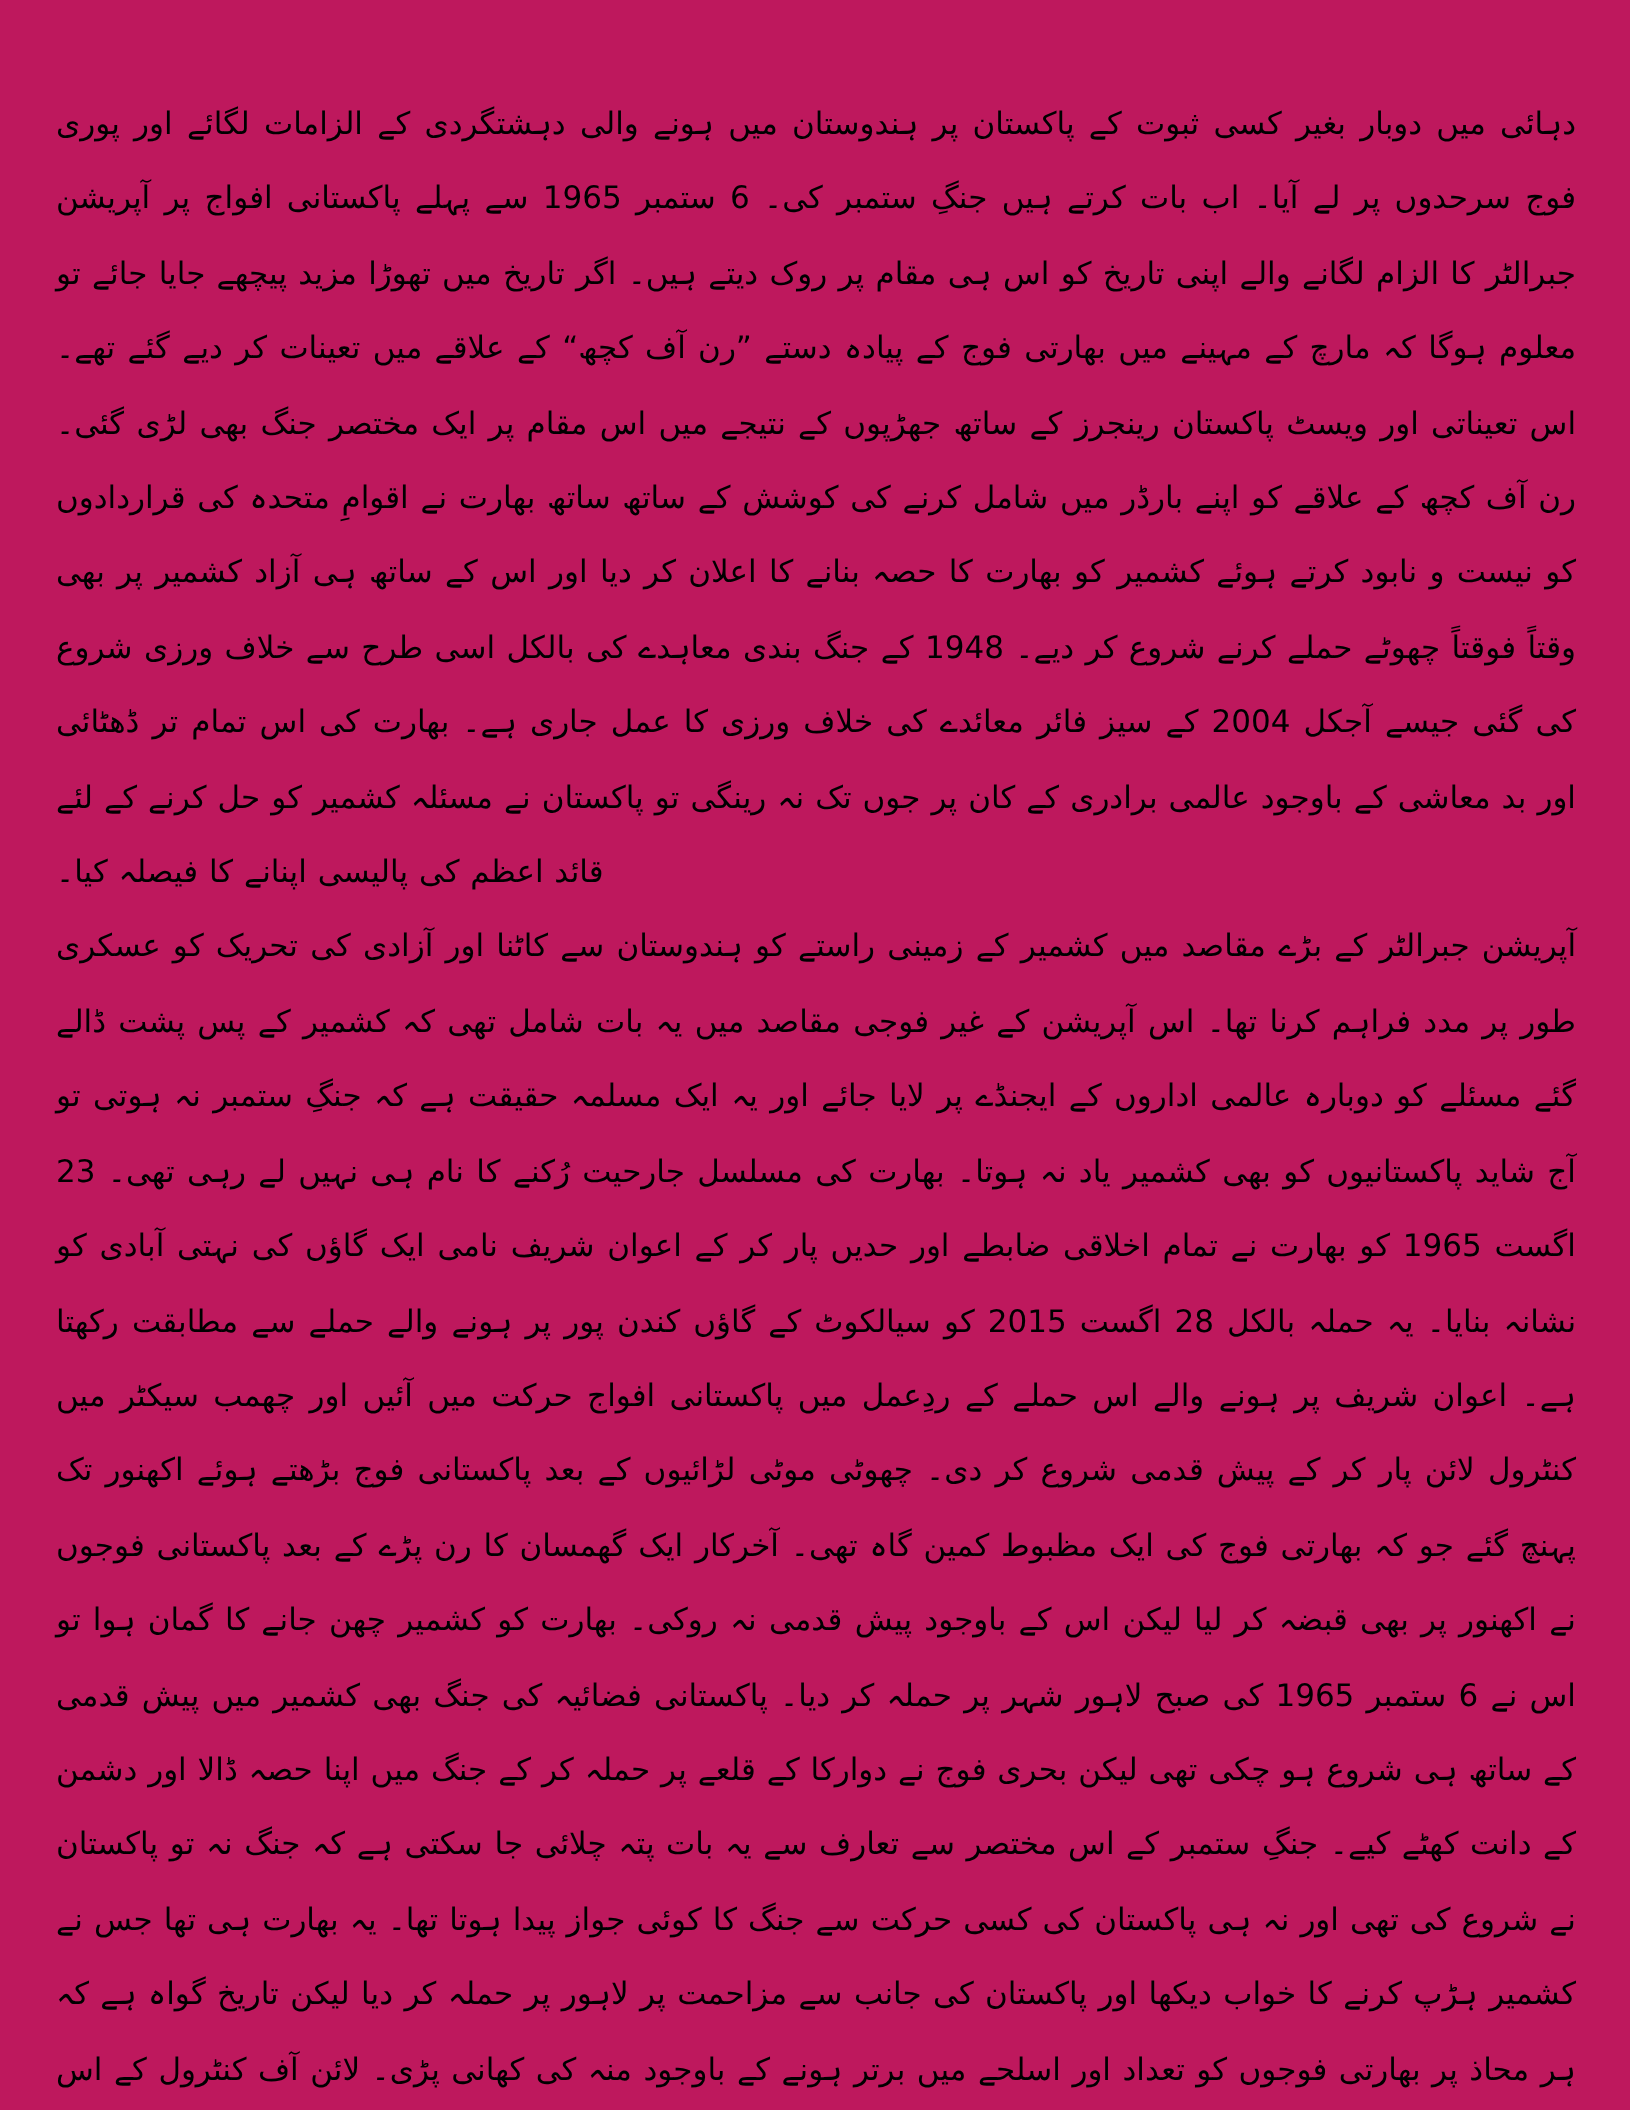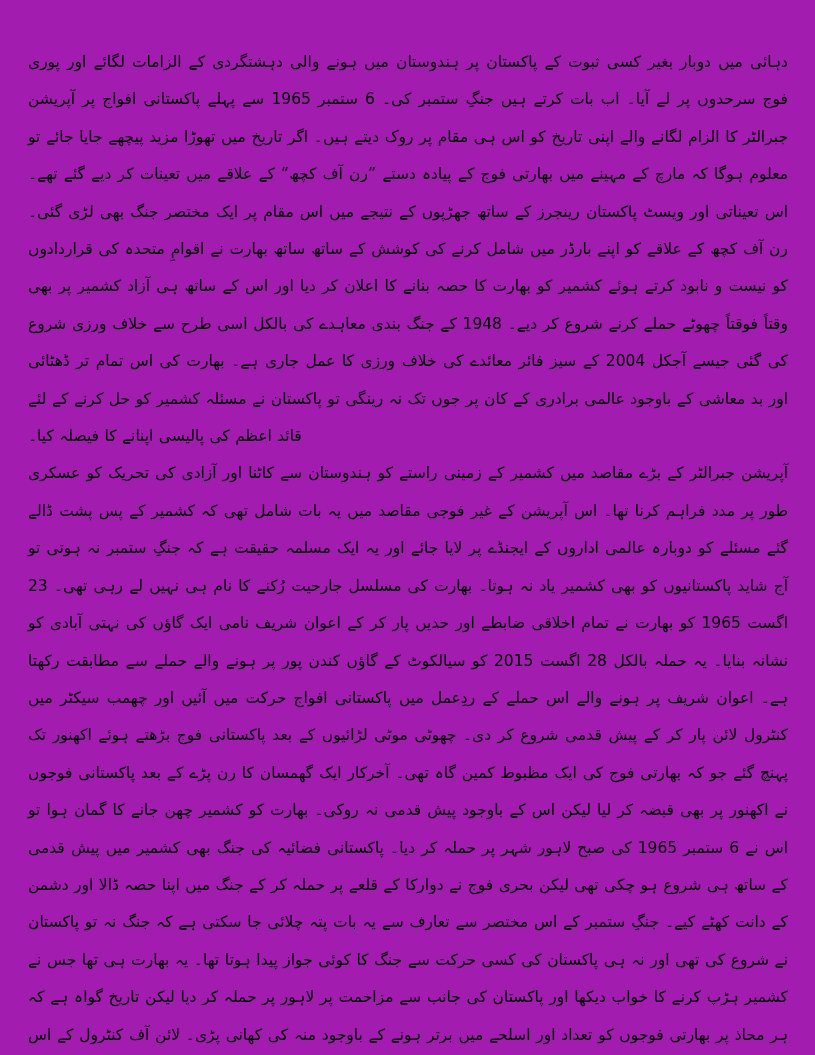--- a/index.html
+++ b/index.html
@@ -10,21 +10,21 @@
   body {
     width: 815px;
     height: 1055px;
     overflow: hidden;
   }
   .page {
     box-sizing: border-box;
     width: 815px;
     height: 1055px;
     padding: 44px 27px 0 28px;
-    background: #a21caf;
+    background: #be185d;
     overflow: hidden;
   }
   .urdu-para {
     margin: 0;
     padding: 0;
     direction: rtl;
     unicode-bidi: embed;
     text-align: justify;
     text-align-last: left;
     -moz-text-align-last: left;

